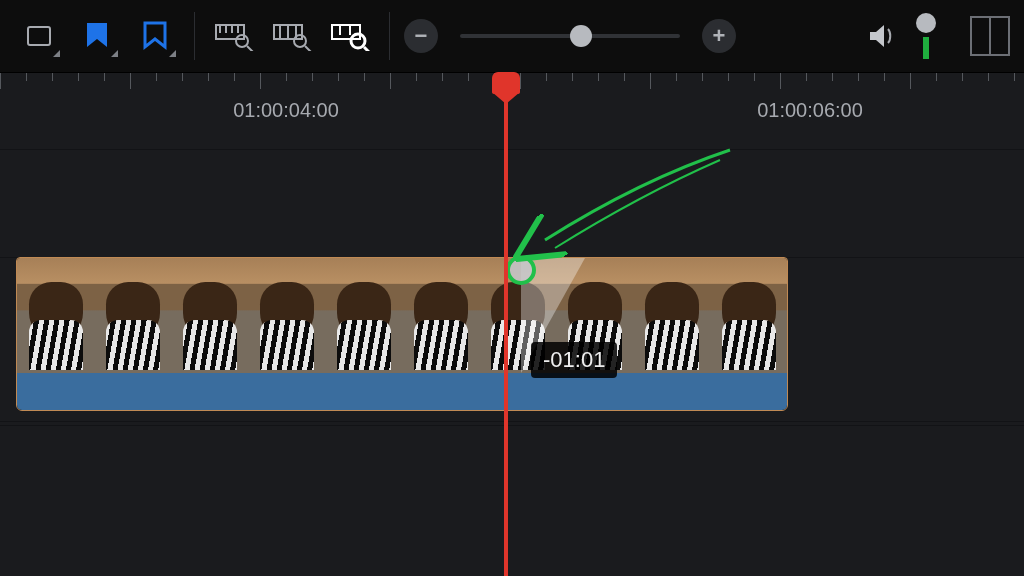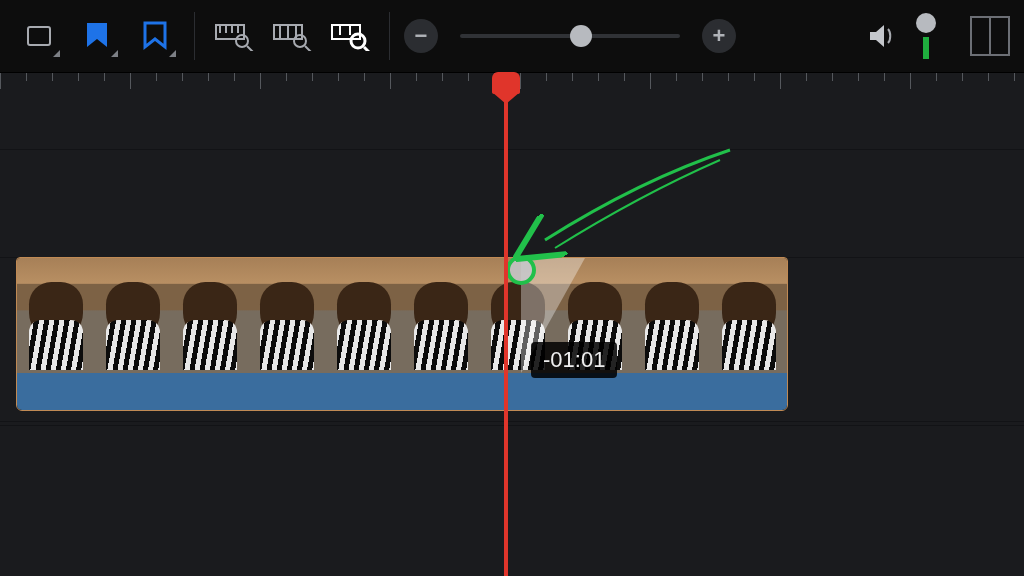--- a/index.html
+++ b/index.html
@@ -179,20 +179,22 @@
       <div class="tick small" style="left: 806px;"></div>
       <div class="tick small" style="left: 832px;"></div>
       <div class="tick small" style="left: 858px;"></div>
       <div class="tick small" style="left: 884px;"></div>
       <div class="tick big" style="left: 910px;"></div>
       <div class="tick small" style="left: 936px;"></div>
       <div class="tick small" style="left: 962px;"></div>
       <div class="tick small" style="left: 988px;"></div>
       <div class="tick small" style="left: 1014px;"></div>
     </div>
+  <span class="ruler-label" id="rl0" style="left: 286px;">01:00:04:00</span>
+  <span class="ruler-label" id="rl1" style="left: 810px;">01:00:06:00</span>
 </div>
 
 <div class="lanes">
   <div class="lane-line" style="top:0"></div>
   <div class="lane-line" style="top:104"></div>
   <div class="lane-line" style="top:108px"></div>
   <div class="lane-line" style="top:272px"></div>
   <div class="lane-line" style="top:276px"></div>
 
   <div class="clip" style="top:108px">

